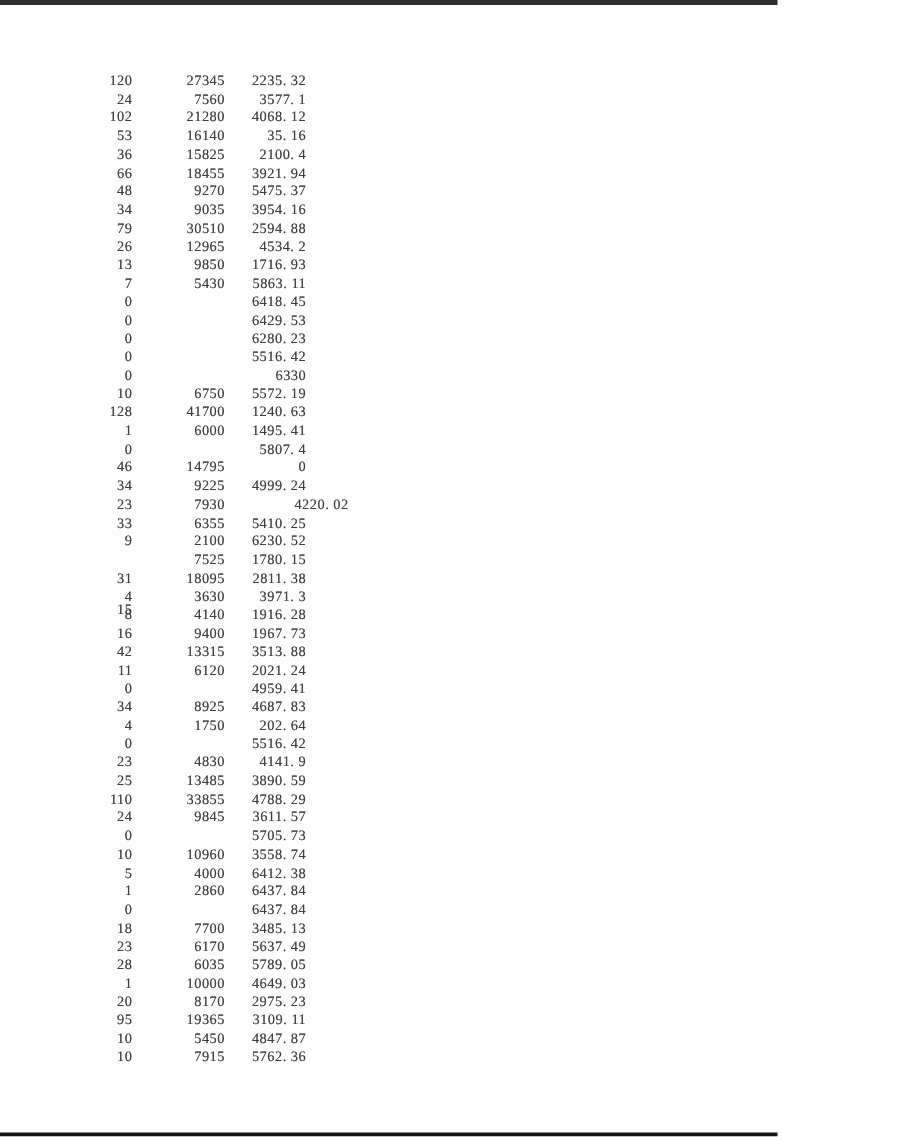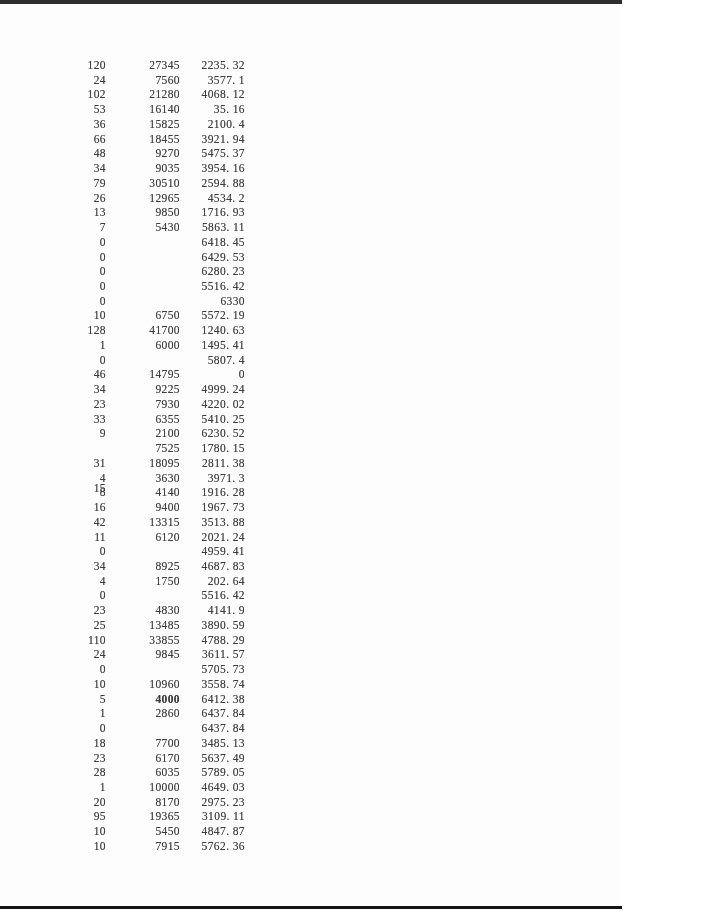--- a/index.html
+++ b/index.html
@@ -195,21 +195,21 @@
 
   <div class="row">
     <span class="c1" style="color: rgb(61, 61, 61);">34</span>
     <span class="c2" style="color: rgb(61, 61, 61);">9225</span>
     <span class="c3" style="color: rgb(61, 61, 61);">4999. 24</span>
   </div>
 
   <div class="row">
     <span class="c1" style="color: rgb(61, 61, 61);">23</span>
     <span class="c2" style="color: rgb(61, 61, 61);">7930</span>
-    <span class="c3" style="color: rgb(61, 61, 61);">4220. 02</span>
+    <span class="c3" style="color: rgb(61, 61, 61); padding-left: 34px;">4220. 02</span>
   </div>
 
   <div class="row">
     <span class="c1" style="color: rgb(61, 61, 61);">33</span>
     <span class="c2" style="color: rgb(61, 61, 61);">6355</span>
     <span class="c3" style="color: rgb(61, 61, 61);">5410. 25</span>
   </div>
 
   <div class="row">
     <span class="c1" style="color: rgb(61, 61, 61);">9</span>
@@ -314,21 +314,21 @@
   </div>
 
   <div class="row">
     <span class="c1" style="color: rgb(61, 61, 61);">10</span>
     <span class="c2" style="color: rgb(61, 61, 61);">10960</span>
     <span class="c3" style="color: rgb(61, 61, 61);">3558. 74</span>
   </div>
 
   <div class="row">
     <span class="c1" style="color: rgb(61, 61, 61);">5</span>
-    <span class="c2" style="color: rgb(61, 61, 61); font-weight: bold;">4000</span>
+    <span class="c2" style="color: rgb(61, 61, 61);">4000</span>
     <span class="c3" style="color: rgb(61, 61, 61);">6412. 38</span>
   </div>
 
   <div class="row">
     <span class="c1" style="color: rgb(61, 61, 61);">1</span>
     <span class="c2" style="color: rgb(61, 61, 61);">2860</span>
     <span class="c3" style="color: rgb(61, 61, 61);">6437. 84</span>
   </div>
 
   <div class="row">

